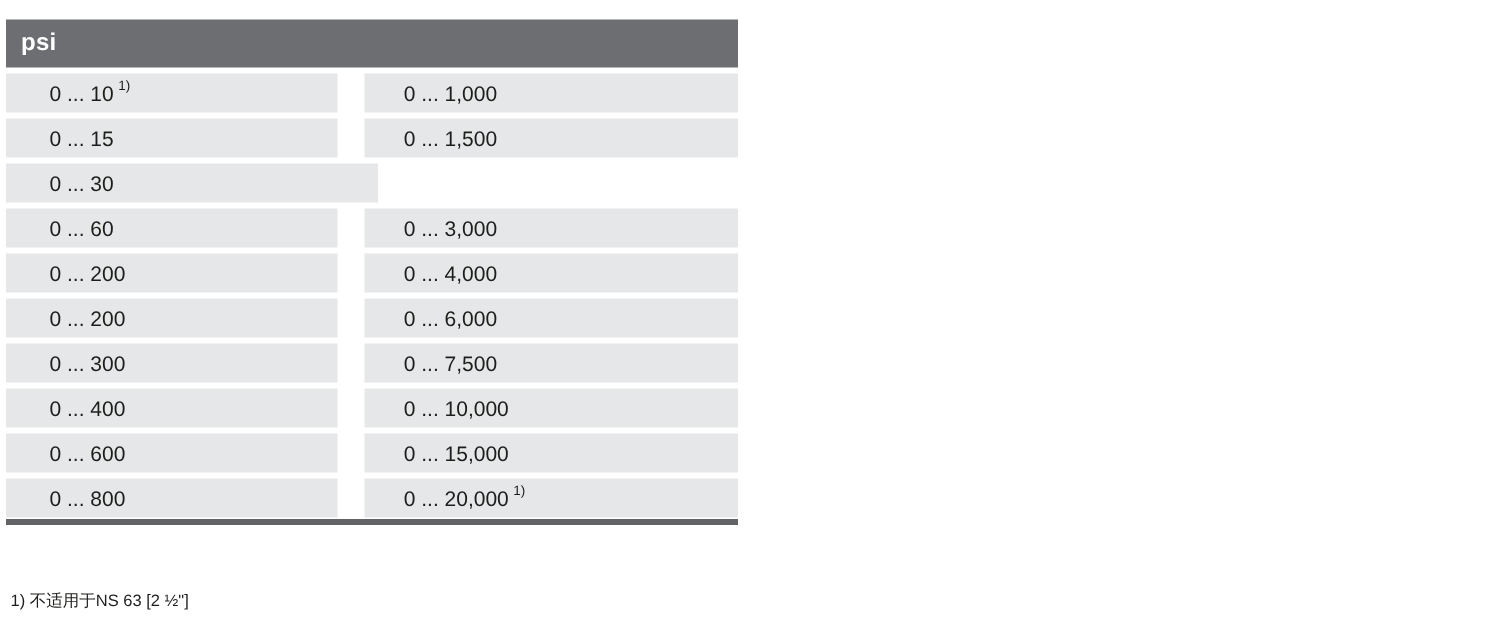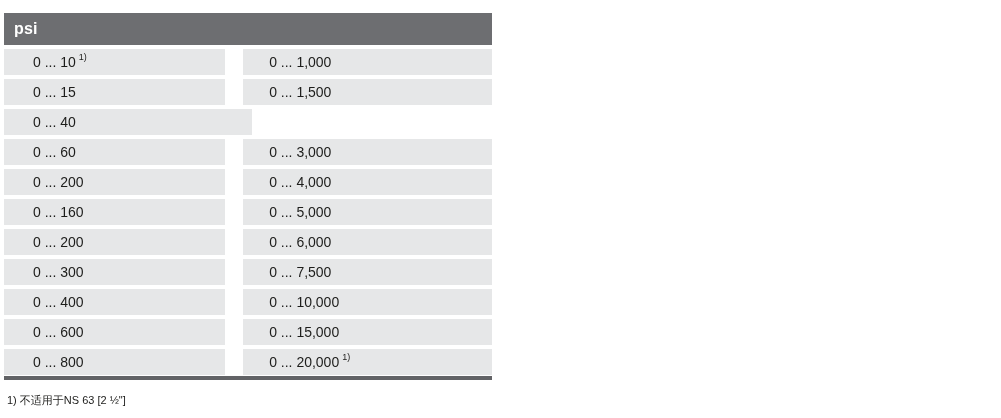--- a/index.html
+++ b/index.html
@@ -100,21 +100,21 @@
       
     </div>
     <div class="cell right">
       <span class="val">0 ... 1,500</span>
       
     </div>
   </div>
 
   <div class="row">
     <div class="cell left">
-      <span class="val">0 ... 40</span>
+      <span class="val">0 ... 30</span>
       
     </div>
   </div>
 
   <div class="row">
     <div class="cell left">
       <span class="val">0 ... 60</span>
       
     </div>
     <div class="cell right">
@@ -127,30 +127,20 @@
     <div class="cell left">
       <span class="val">0 ... 200</span>
       
     </div>
     <div class="cell right">
       <span class="val">0 ... 4,000</span>
       
     </div>
   </div>
 
-  <div class="row">
-    <div class="cell left">
-      <span class="val">0 ... 160</span>
-      
-    </div>
-    <div class="cell right">
-      <span class="val">0 ... 5,000</span>
-      
-    </div>
-  </div>
 
   <div class="row">
     <div class="cell left">
       <span class="val">0 ... 200</span>
       
     </div>
     <div class="cell right">
       <span class="val">0 ... 6,000</span>
       
     </div>

